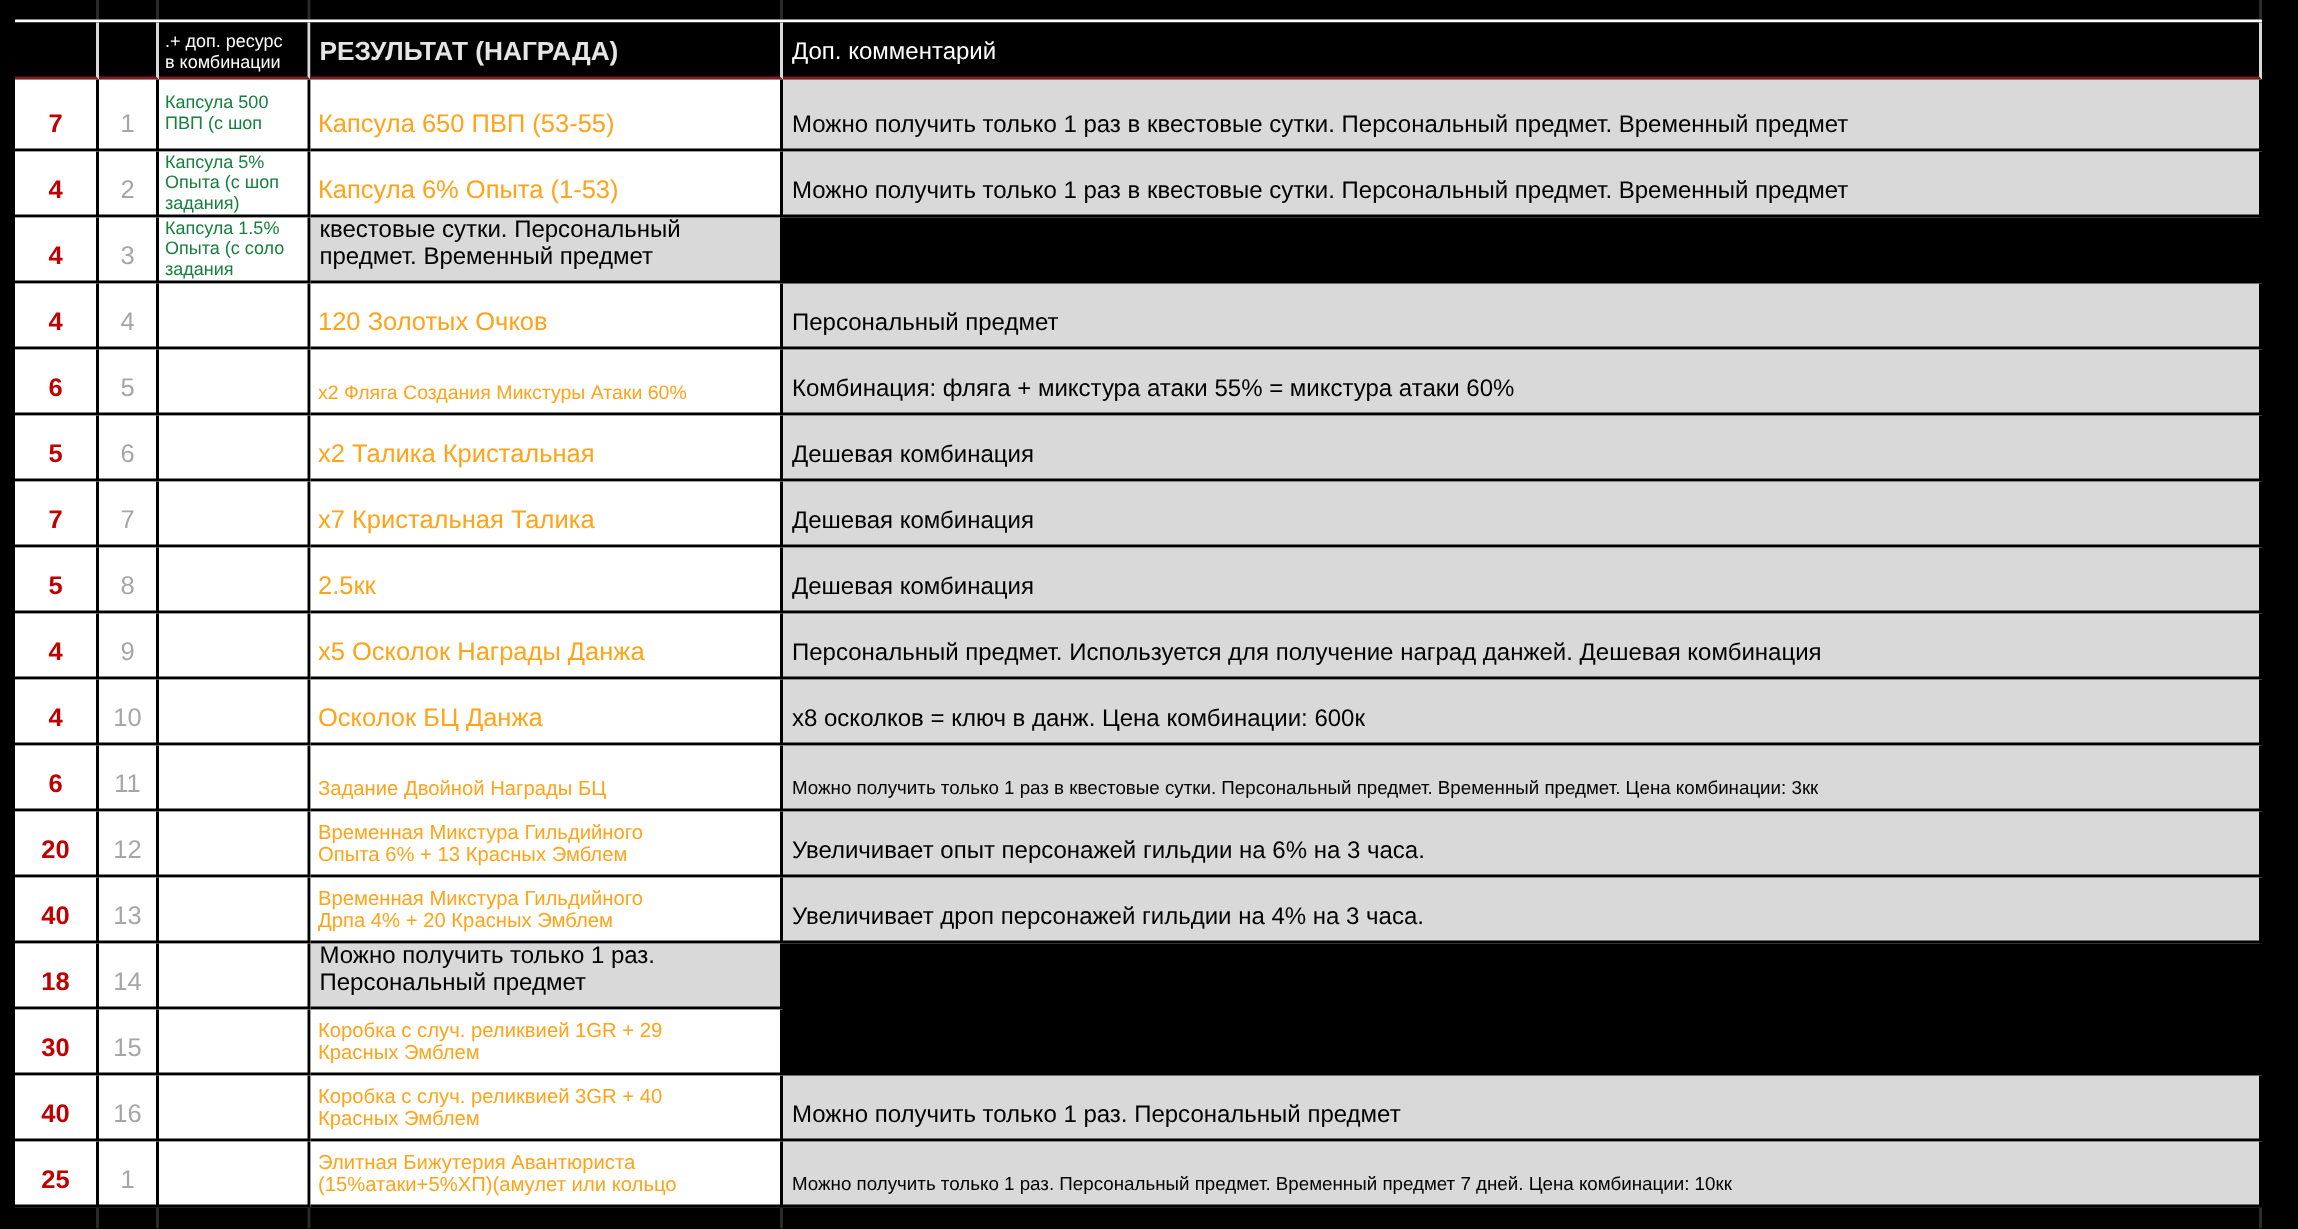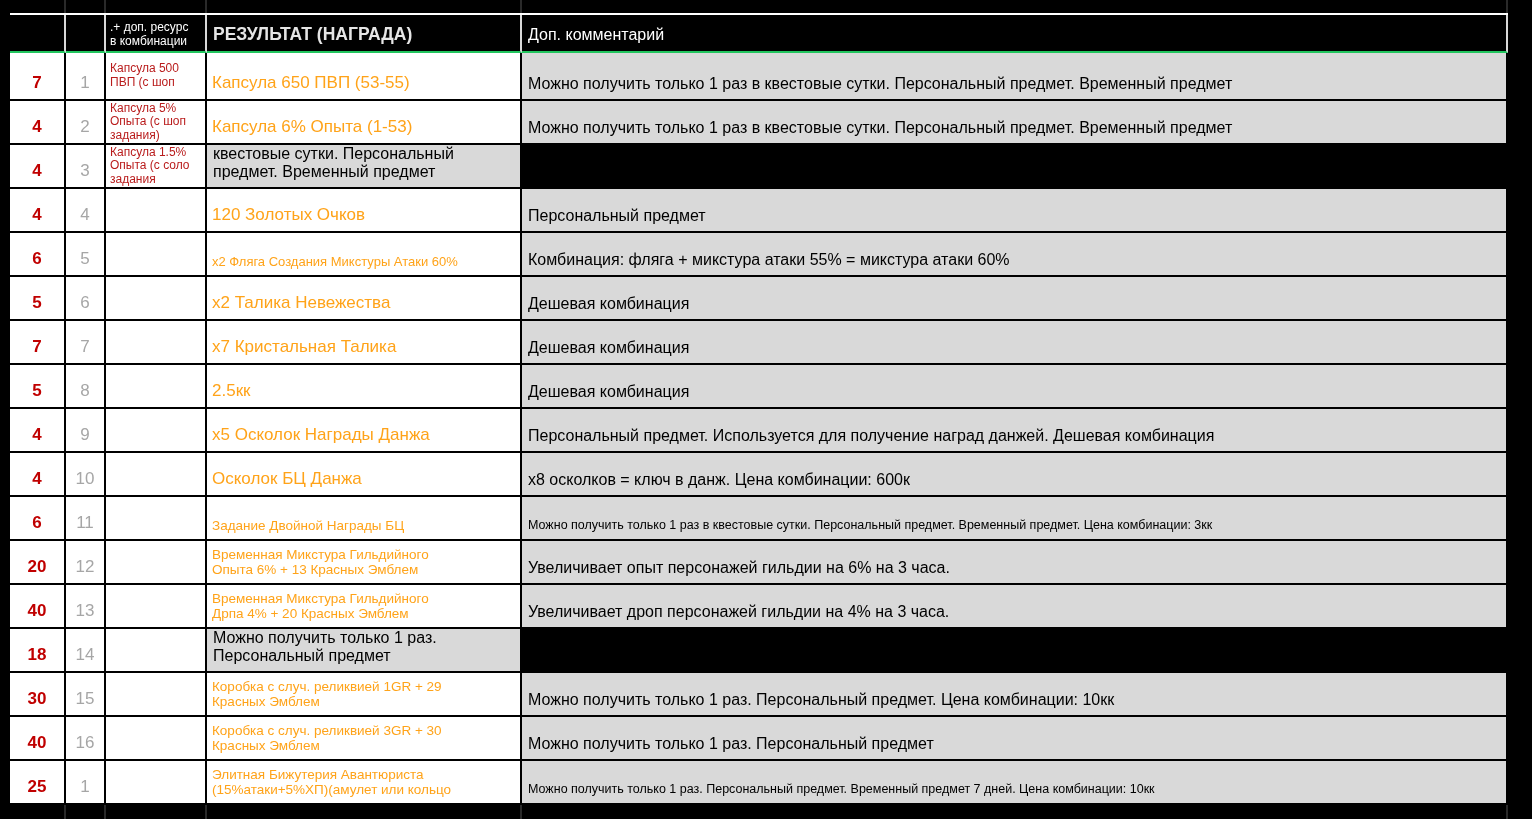--- a/index.html
+++ b/index.html
@@ -13,38 +13,38 @@
   .strip-bottom { top:805px; height:14px; }
   .stub { position:absolute; top:0; bottom:0; width:2px; background:#2a2a2a; }
 
   .sheet { position:absolute; left:10px; top:13px; width:1498px; }
 
   .grid-row { display:grid; grid-template-columns:56px 40px 101px 315px 986px; }
 
   
   .header-row { height:40px; border-top:2px solid #fff; }
   .header-row .cell { background:#000; border-right:2px solid rgba(255,255,255,.85);
-                      border-bottom:2px solid #22c55e; display:flex; align-items:flex-end; }
+                      border-bottom:2px solid #7f1d1d; display:flex; align-items:flex-end; }
   .h-resource { color:#fff; font-size:12px; line-height:1.18; padding:2px 2px 3px 4px; white-space:pre-line; }
   .h-result  { color:#e5e5e5; font-size:17.5px; font-weight:bold; padding:0 0 6px 6px; }
   .h-comment { color:#fff; font-size:16px; padding:0 0 7px 6px; }
 
   
   .row { height:44px; }
   .rows-body .row:first-child { height:48px; }
   .cell { border-right:2px solid #000; border-bottom:2px solid #000;
           display:flex; align-items:flex-end; overflow:hidden; background:#fff; }
   .c-qty  { justify-content:center; }
   .c-num  { justify-content:center; }
   .c-res  { align-items:center; }
   .c-comment { background:#d9d9d9; }
 
   .qty { color:#c00000; font-weight:bold; font-size:17px; padding-bottom:6px; }
   .num { color:#a6a6a6; font-size:17px; padding-bottom:6px; }
-  .res { color:#b91c1c; font-size:12px; line-height:1.13; padding:1px 2px 1px 4px; white-space:pre-line; }
+  .res { color:#15803d; font-size:12px; line-height:1.13; padding:1px 2px 1px 4px; white-space:pre-line; }
   .reward { color:#ffa319; font-weight:normal; font-size:17px; line-height:1.16;
             padding:0 2px 6px 5px; white-space:pre-line; }
   .comment { color:#000; font-size:16px; padding:0 4px 6px 6px; white-space:pre-line; }
 
   
   .rows-body .row:nth-child(5)  .reward { font-size:13px; }
   .rows-body .row:nth-child(n+11) .reward { font-size:13.5px; padding-bottom:5px; }
   .rows-body .row:nth-child(11) .comment,
   .rows-body .row:nth-child(17) .comment { font-size:12.5px; padding-bottom:7px; }
 </style>
@@ -175,21 +175,21 @@
     <div class="cell c-qty">
       <span class="qty">5</span>
     </div>
     <div class="cell c-num">
       <span class="num">6</span>
     </div>
     <div class="cell c-res">
       <span class="res"></span>
     </div>
     <div class="cell c-reward">
-      <span class="reward">х2 Талика Невежества</span>
+      <span class="reward">х2 Талика Кристальная</span>
     </div>
     <div class="cell c-comment">
       <span class="comment">Дешевая комбинация</span>
     </div>
   </div>
 
   <div class="grid-row row">
     <div class="cell c-qty">
       <span class="qty">7</span>
     </div>
@@ -339,37 +339,34 @@
     <div class="cell c-num">
       <span class="num">15</span>
     </div>
     <div class="cell c-res">
       <span class="res"></span>
     </div>
     <div class="cell c-reward">
       <span class="reward">Коробка с случ. реликвией 1GR + 29
 Красных Эмблем</span>
     </div>
-    <div class="cell c-comment">
-      <span class="comment">Можно получить только 1 раз. Персональный предмет. Цена комбинации: 10кк</span>
-    </div>
   </div>
 
   <div class="grid-row row">
     <div class="cell c-qty">
       <span class="qty">40</span>
     </div>
     <div class="cell c-num">
       <span class="num">16</span>
     </div>
     <div class="cell c-res">
       <span class="res"></span>
     </div>
     <div class="cell c-reward">
-      <span class="reward">Коробка с случ. реликвией 3GR + 30
+      <span class="reward">Коробка с случ. реликвией 3GR + 40
 Красных Эмблем</span>
     </div>
     <div class="cell c-comment">
       <span class="comment">Можно получить только 1 раз. Персональный предмет</span>
     </div>
   </div>
 
   <div class="grid-row row">
     <div class="cell c-qty">
       <span class="qty">25</span>

